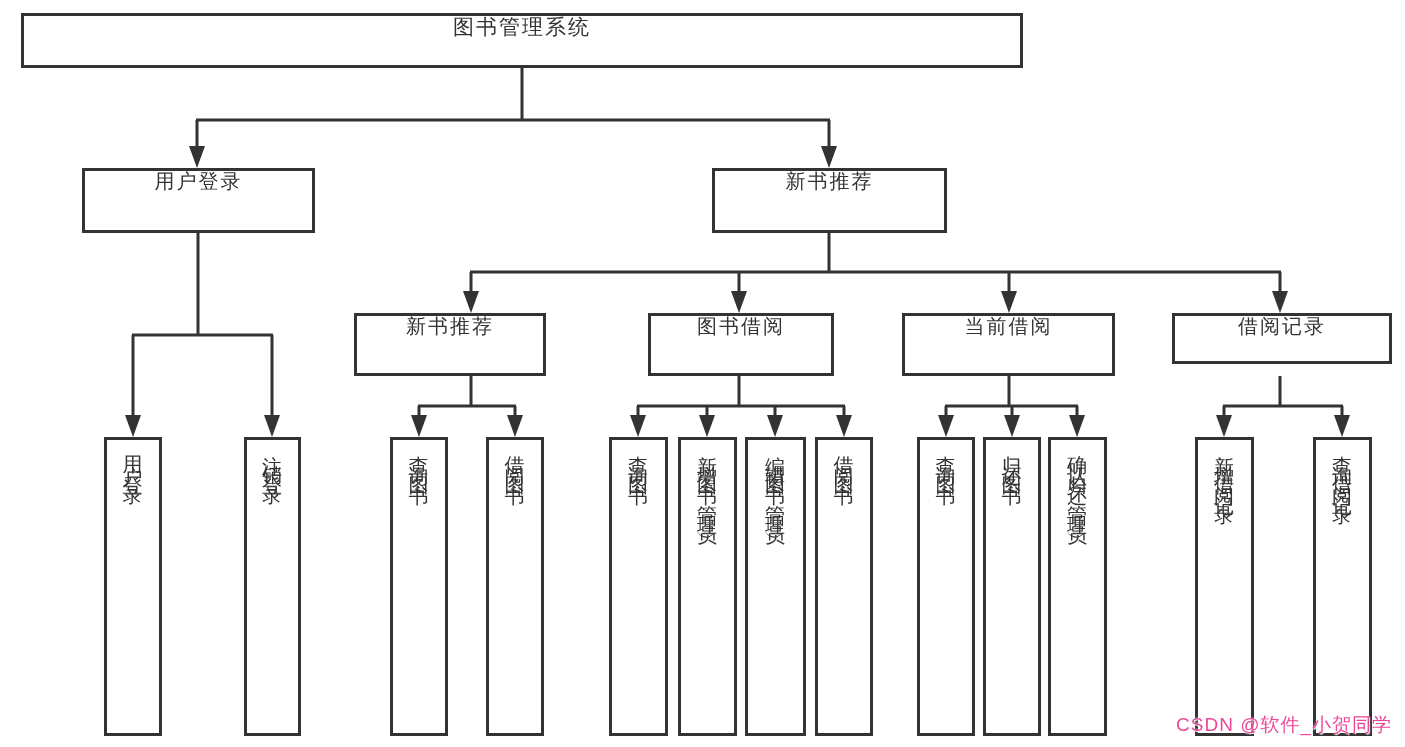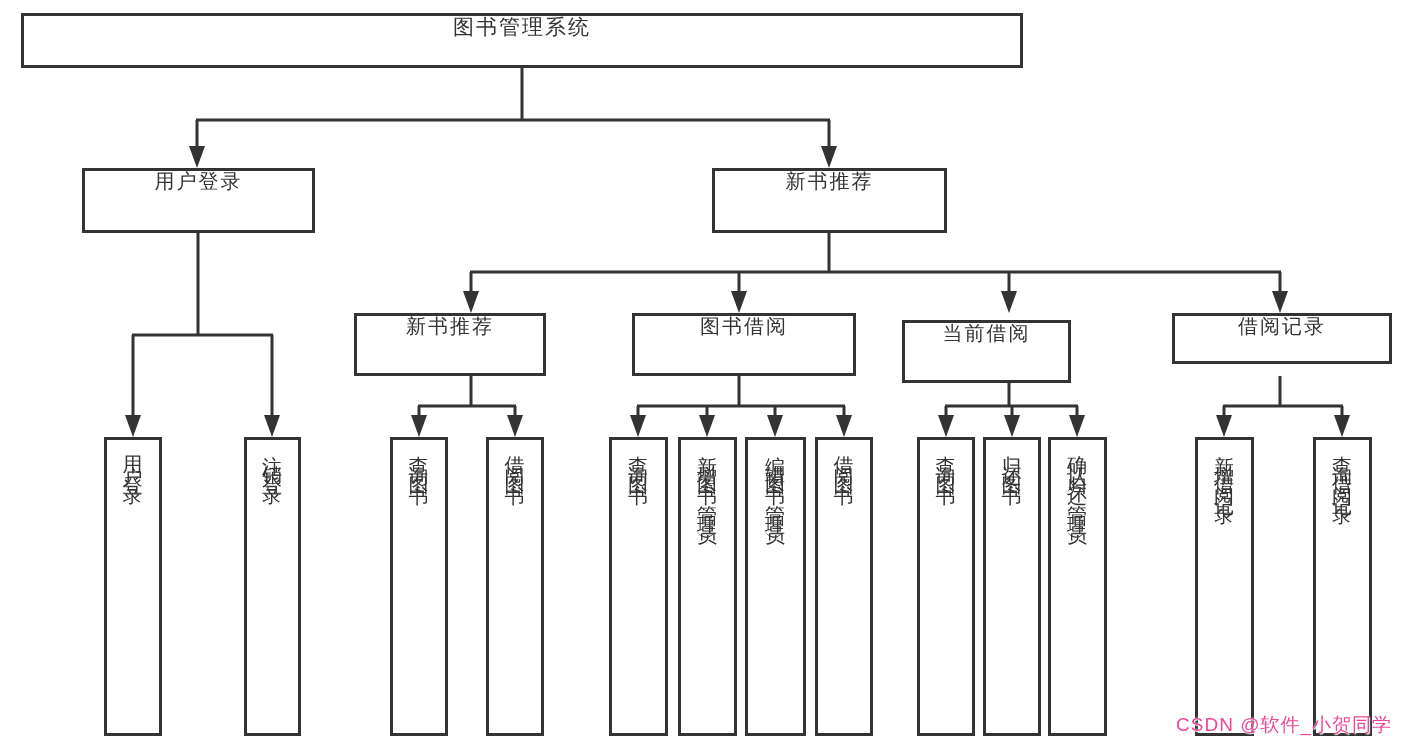--- a/index.html
+++ b/index.html
@@ -134,24 +134,24 @@
   <div class="box" style="left:82px; top:168px; width:233px; height:65px;">
     <span class="hlabel">用户登录</span>
   </div>
   <div class="box" style="left:712px; top:168px; width:235px; height:65px;">
     <span class="hlabel">新书推荐</span>
   </div>
 
   <div class="box" style="left:354px; top:313px; width:192px; height:63px;">
     <span class="hlabel">新书推荐</span>
   </div>
-  <div class="box" style="left:632px; top:313px; width:224px; height:63px;">
+  <div class="box" style="left:648px; top:313px; width:186px; height:63px;">
     <span class="hlabel">图书借阅</span>
   </div>
-  <div class="box" style="left:902px; top:320px; width:169px; height:63px;">
+  <div class="box" style="left:902px; top:313px; width:213px; height:63px;">
     <span class="hlabel">当前借阅</span>
   </div>
   <div class="box" style="left:1172px; top:313px; width:220px; height:51px;">
     <span class="hlabel">借阅记录</span>
   </div>
 
   <div class="box vbox" style="left:104px; top:437px; width:58px; height:299px;">
     <span class="vlabel">用户登录</span>
   </div>
   <div class="box vbox" style="left:244px; top:437px; width:57px; height:299px;">

